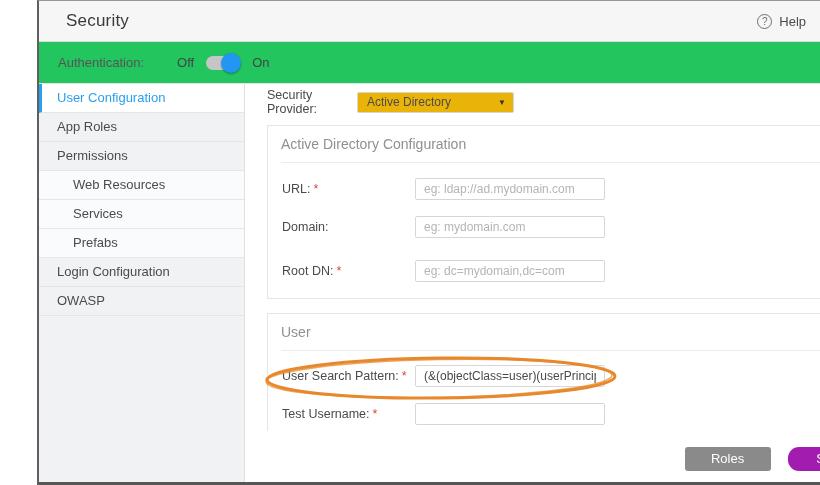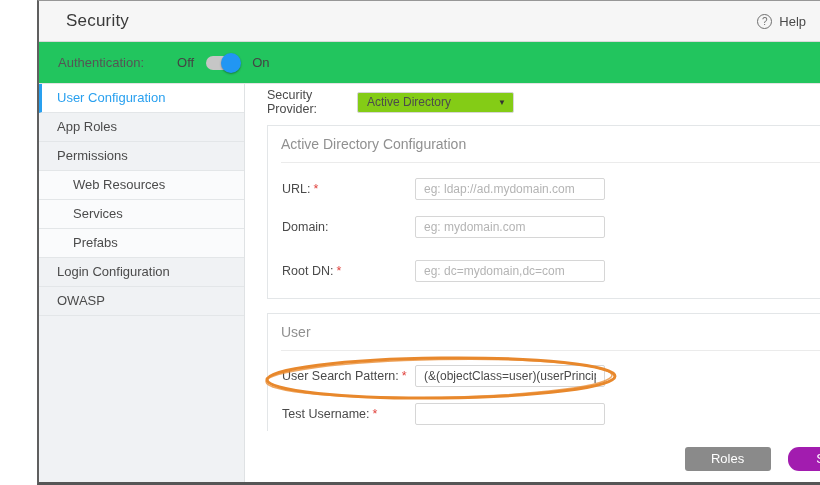--- a/index.html
+++ b/index.html
@@ -28,21 +28,21 @@
   .sidebar{width:206px;background:#f0f2f4;border-right:1px solid #dfe2e4;flex:none;}
   .nav-item{height:29px;line-height:28px;font-size:13px;color:#4b4b4b;border-bottom:1px solid #e3e6e8;padding-left:18px;background:#f0f2f4;cursor:pointer;white-space:nowrap;}
   .nav-item.sub{padding-left:34px;background:#fafbfc;}
   .nav-item.active{background:#fff;color:#29a0ef;border-left:3px solid #29a0ef;padding-left:15px;}
   .main{flex:1;display:flex;flex-direction:column;background:#fff;position:relative;}
   .scrollwrap{height:347px;display:flex;}
   .content{flex:1;overflow:hidden;padding:3px 0 0 22px;}
   
   .provrow{display:flex;align-items:center;margin-top:1px;}
   .prov-lbl{font-size:12.5px;color:#4a4a4a;width:90px;flex:none;}
-  .selectbox{width:157px;height:21px;border:1px solid #d6d6d6;border-radius:2px;display:flex;align-items:center;padding:0 7px 0 9px;cursor:pointer;background:#84cc16;}
+  .selectbox{width:157px;height:21px;border:1px solid #d6d6d6;border-radius:2px;display:flex;align-items:center;padding:0 7px 0 9px;cursor:pointer;background:#eab308;}
   .selectbox .val{font-size:12px;color:#4c4c4c;flex:1;}
   .selectbox .arr{font-size:8px;color:#333;}
   
   .panel{width:605px;border:1px solid #e3e6e8;background:#fff;margin-top:9px;padding:10px 14px 16px 10px;}
   .panel-title{font-size:14px;color:#909090;padding-left:3px;}
   .panel-sep{border-bottom:1px solid #ebebeb;margin:10px 0 0 3px;}
   .frow{display:flex;align-items:flex-start;padding-left:4px;}
   .flabel{width:133px;flex:none;font-size:12.5px;color:#4a4a4a;padding-top:4px;white-space:nowrap;}
   .req{color:#e0413c;margin-left:3px;}
   .tinput{width:190px;height:22px;border:1px solid #d6d6d6;border-radius:2px;padding:0 8px;font-size:12px;color:#4a4a4a;outline:none;background:#fff;}

